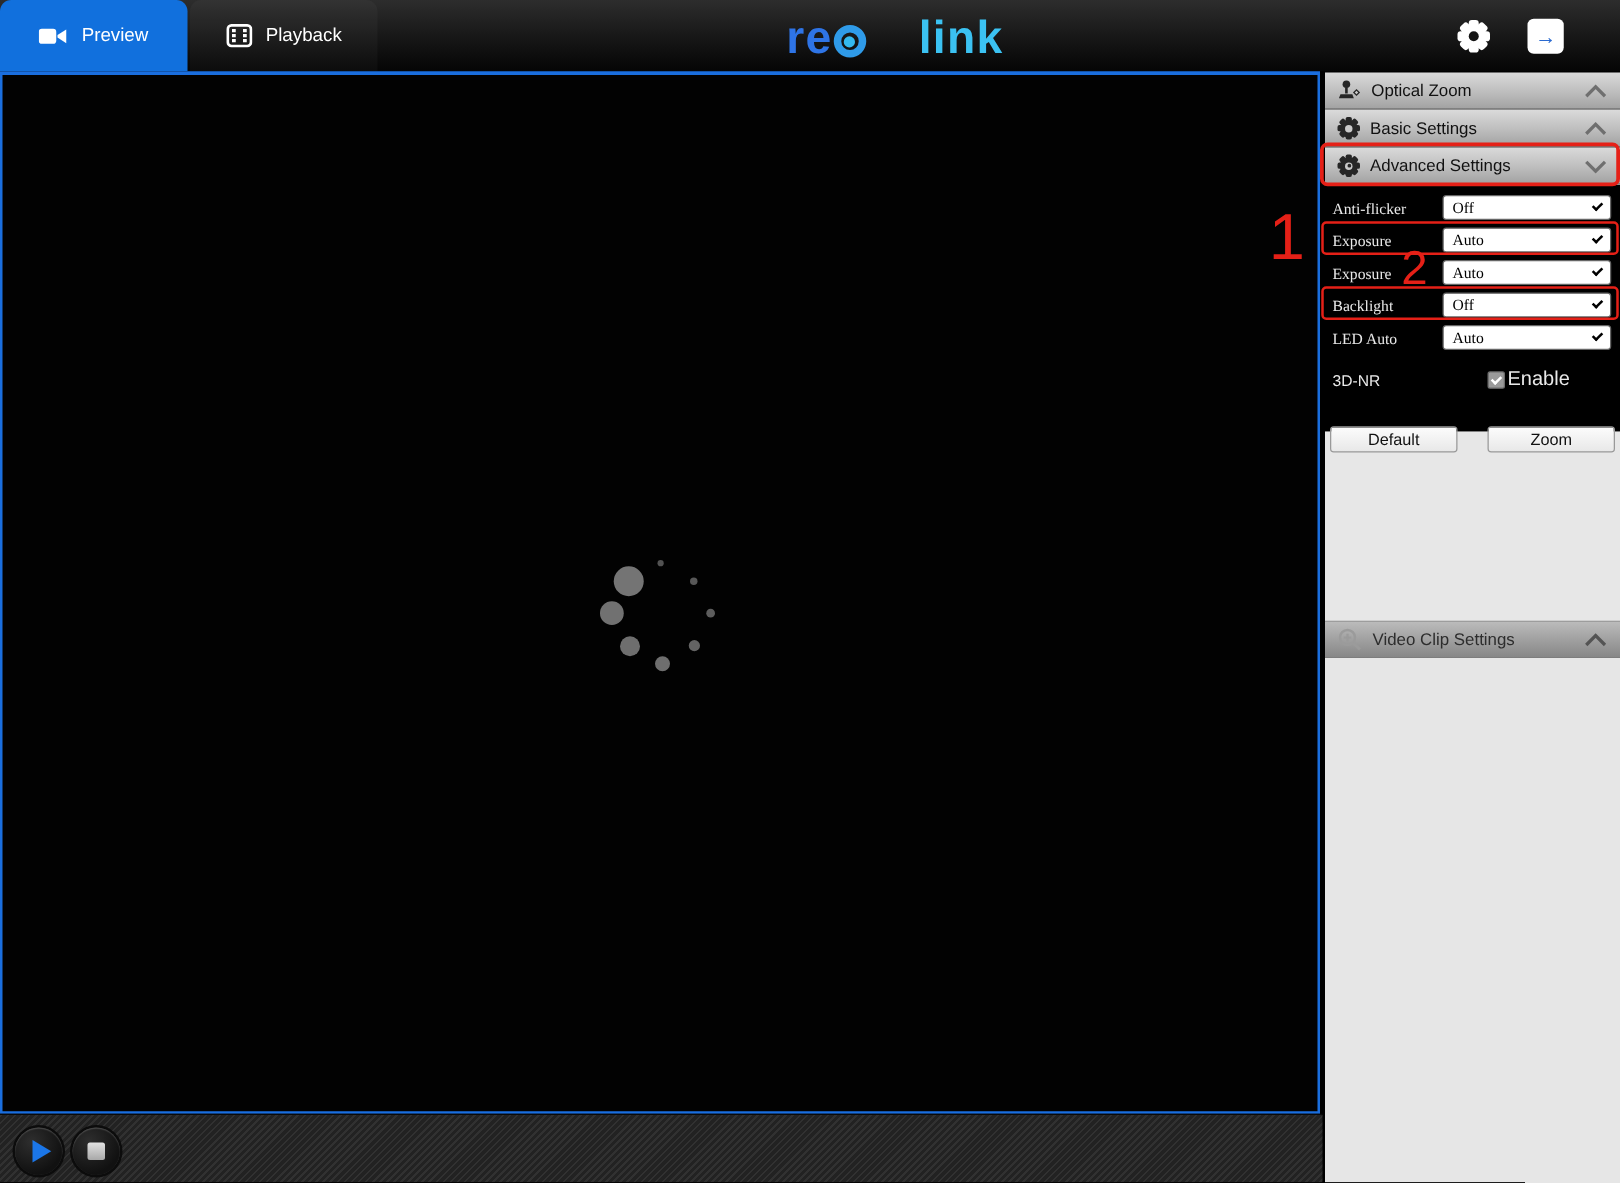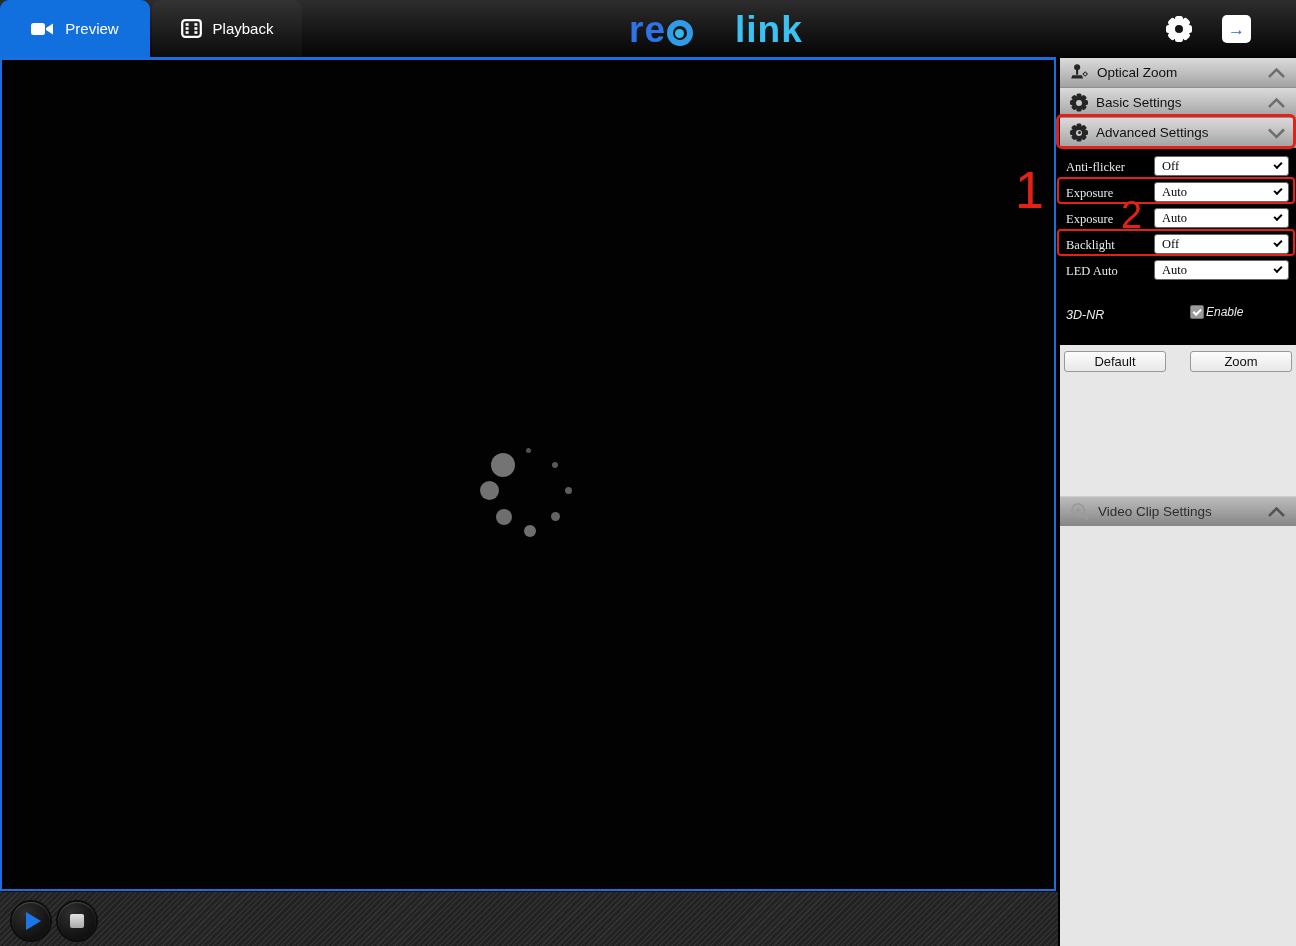--- a/index.html
+++ b/index.html
@@ -123,25 +123,25 @@
   .sel {
     position:absolute; left:94px; top:1px; width:135px; height:20px;
     background:#fff; border:1px solid #666; border-radius:3px;
     color:#000; font-size:12.5px; display:flex; align-items:center;
     padding:0 20px 0 7px; cursor:pointer;
   }
   .sel .v {
     position:absolute; right:6px; top:5px; width:8px; height:5px;
     border-left:2px solid #000; border-bottom:2px solid #000; transform:rotate(-45deg);
   }
-  .nr-row { position:relative; height:26px; margin-top:18px;font-style:italic; }
+  .nr-row { position:relative; height:26px; margin-top:8px; }
   .checkbox-group { position:absolute; left:130px; top:2px; display:flex; align-items:center; cursor:pointer; }
   .checkbox { position:relative; width:14px; height:14px; background:#9a9a9a; border:1px solid #6d6d6d; border-radius:2px; }
   .checkbox .mark { position:absolute; left:2px; top:2.5px; width:8px; height:4.5px; border-left:2px solid #fff; border-bottom:2px solid #fff; transform:rotate(-45deg); }
-  .checkbox-label { color:#e9e9e9; font-size:12px; margin-left:2px; }
+  .checkbox-label { color:#e9e9e9; font-size:16px; margin-left:2px; }
 
   .btn-row { position:relative; height:24px; margin-top:22px; padding:0 4px; display:flex; justify-content:space-between; }
   .side-btn {
     width:102px; height:21px; background:linear-gradient(180deg,#fcfcfc,#e8e8e8);
     border:1px solid #999; border-radius:3px; color:#111; font-size:13px;
     display:flex; align-items:center; justify-content:center; cursor:pointer;
   }
 
   .gray-gap1 { height:151px; background:#e7e7e7; }
   .acc-header.dark {

